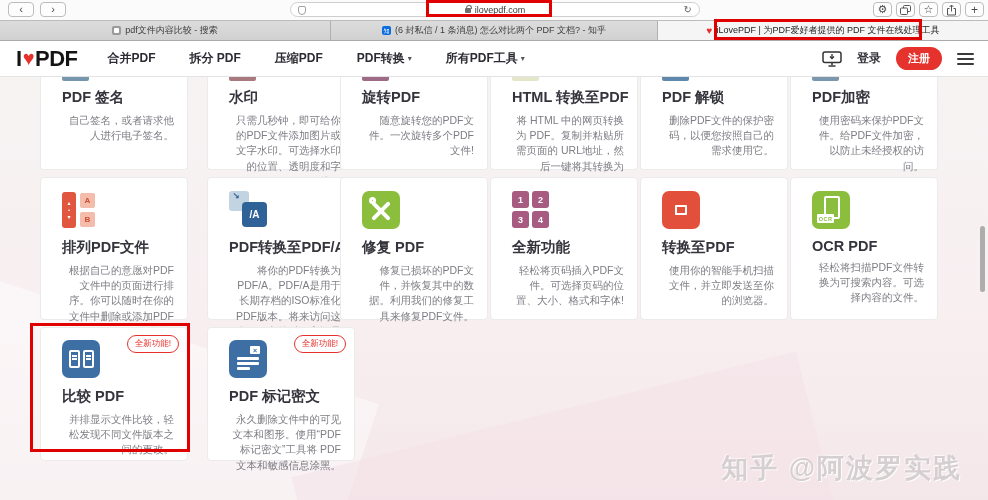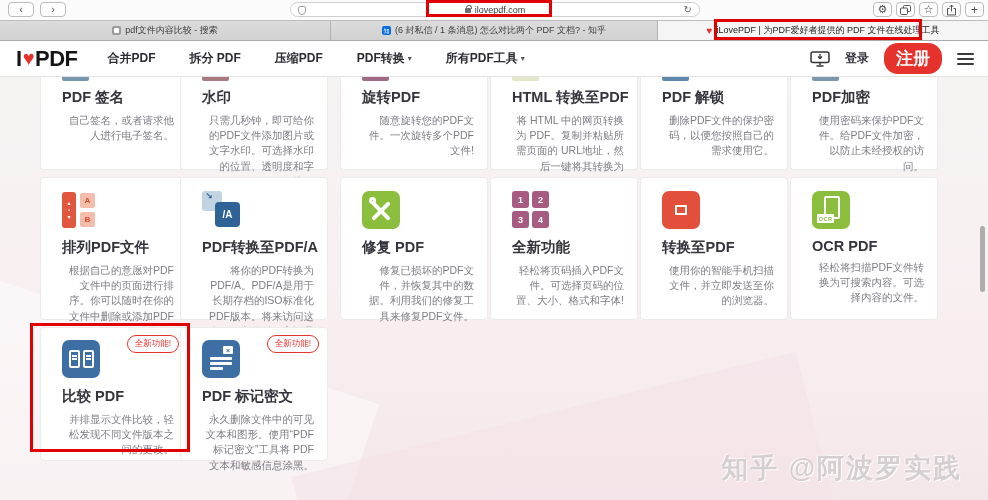--- a/index.html
+++ b/index.html
@@ -52,36 +52,36 @@
   
   .siteheader{position:absolute;top:41px;left:0;width:988px;height:36px;background:#fff;
               border-bottom:1px solid #e3e3e3;display:flex;align-items:center;z-index:5;}
   .logo{margin-left:16px;font-size:22px;font-weight:800;color:#141414;display:flex;align-items:center;letter-spacing:-0.5px;cursor:default;}
   .logo .heart{color:#e5322d;font-size:20px;margin:0 1px;}
   .mainnav{display:flex;gap:34px;margin-left:30px;font-size:12px;font-weight:700;color:#2b2b33;}
   .navitem{display:flex;align-items:center;cursor:default;}
   .caret{font-size:8px;margin-left:3px;color:#555;}
   .hright{margin-left:auto;display:flex;align-items:center;gap:15px;margin-right:14px;}
   .login{font-size:12px;color:#33333b;font-weight:600;cursor:default;}
-  .register{background:#e5322d;color:#fff;font-size:17px;font-weight:600;padding:4px 12px;border-radius:14px;border:none;cursor:default;}
+  .register{background:#e5322d;color:#fff;font-size:11px;font-weight:600;padding:4px 12px;border-radius:14px;border:none;cursor:default;}
   .burger{width:17px;display:flex;flex-direction:column;gap:3px;cursor:default;}
   .burger span{height:2px;background:#3a3a3a;border-radius:1px;}
 
   
   .content{position:absolute;top:77px;left:0;width:988px;height:423px;overflow:hidden;
            background:linear-gradient(180deg,#f6f3f3 0%,#f8eff1 55%,#f4e7ea 100%);}
   .shape1{position:absolute;left:-90px;bottom:-150px;width:430px;height:320px;background:rgba(255,255,255,0.45);transform:rotate(18deg);}
   .shape2{position:absolute;left:320px;bottom:-210px;width:520px;height:300px;background:rgba(244,225,231,0.55);transform:rotate(-14deg);}
 
   .card{position:absolute;width:148px;background:#fff;border:1px solid #ebebeb;border-radius:4px;
         padding:0 13px 0 21px;cursor:default;}
   .r1{top:0;height:93px;border-top:none;border-radius:0 0 4px 4px;}
   .r2{top:100px;height:143px;}
   .r3{top:250px;height:134px;}
-  .c1{left:40px}.c2{left:180px}.c3{left:340px}.c4{left:490px}.c5{left:640px}.c6{left:790px}
+  .c1{left:40px}.c2{left:207px}.c3{left:340px}.c4{left:490px}.c5{left:640px}.c6{left:790px}
   .card-title{font-size:14.5px;font-weight:700;color:#34343c;margin:0;white-space:nowrap;}
   .r1 .card-title{margin-top:11px;}
   .card-desc{font-size:10.5px;color:#7d7d84;line-height:1.45;margin:6px 0 0;text-align:right;}
   .sliver{position:absolute;top:0;left:21px;width:27px;height:4px;border-radius:0 0 2px 2px;}
 
   .icon-wrap{margin-top:13px;height:38px;position:relative;width:44px;}
   .r3 .icon-wrap{margin-top:12px;}
   .r2 .card-title,.r3 .card-title{margin-top:9px;}
 
   

